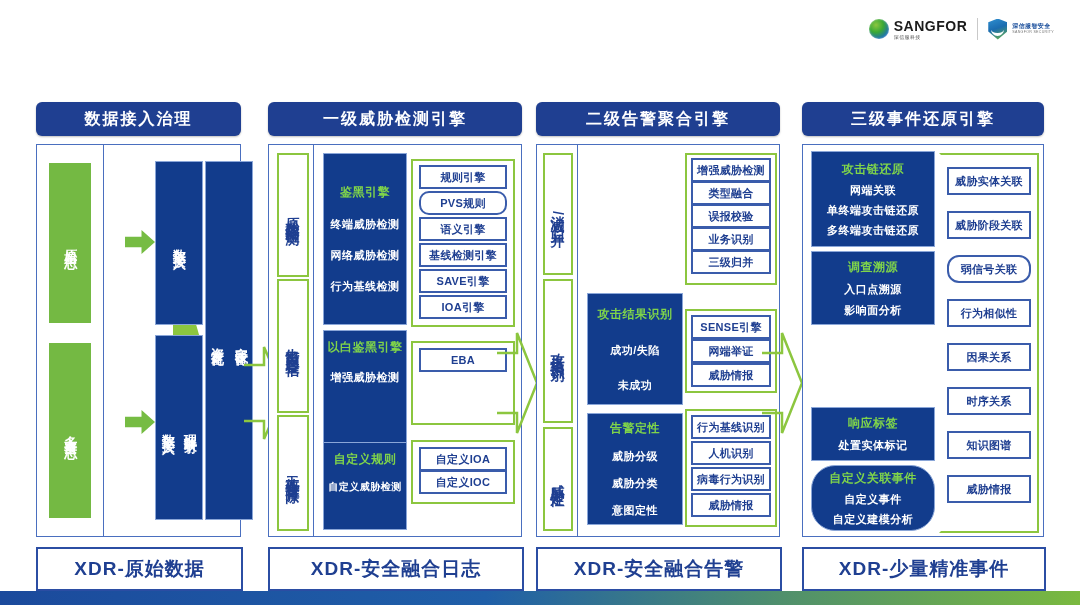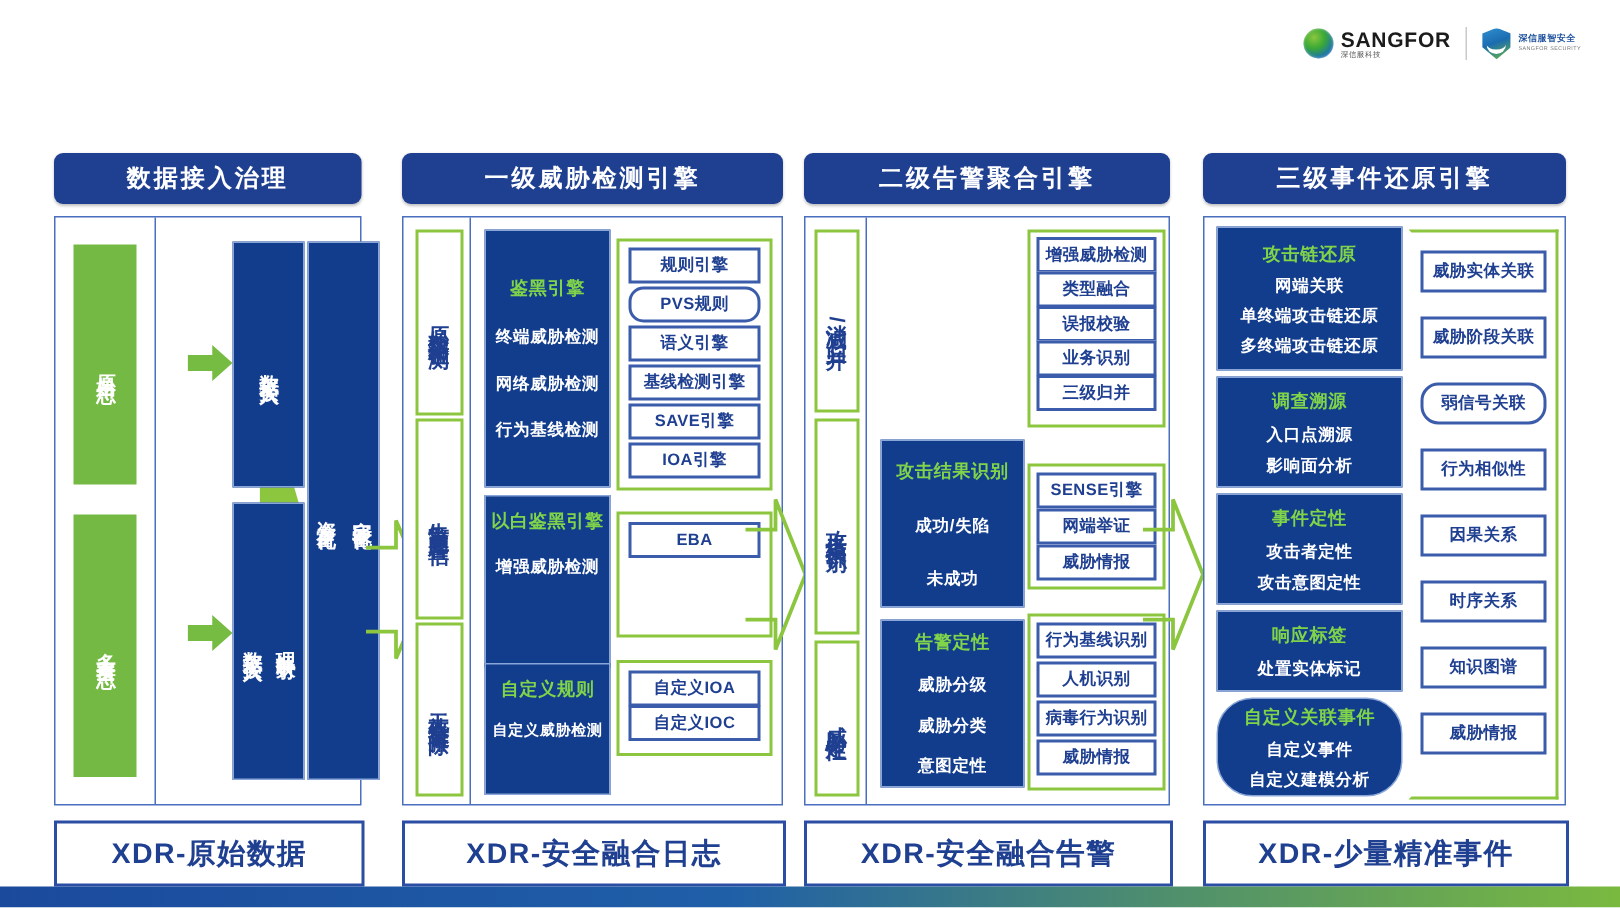--- a/index.html
+++ b/index.html
@@ -264,25 +264,20 @@
         <div class="ptitle">调查溯源</div>
         <div class="pitem">入口点溯源</div>
         <div class="pitem">影响面分析</div>
       </div>
       <div class="bpanel" style="left:8px;top:6px;width:122px;height:94px;gap:5px;">
         <div class="ptitle">攻击链还原</div>
         <div class="pitem">网端关联</div>
         <div class="pitem">单终端攻击链还原</div>
         <div class="pitem">多终端攻击链还原</div>
       </div>
-      <div class="bpanel" style="left:8px;top:184px;width:122px;height:72px;gap:6px;">
-        <div class="ptitle">事件定性</div>
-        <div class="pitem">攻击者定性</div>
-        <div class="pitem">攻击意图定性</div>
-      </div>
       <div class="bpanel" style="left:8px;top:262px;width:122px;height:52px;gap:6px;">
         <div class="ptitle">响应标签</div>
         <div class="pitem">处置实体标记</div>
       </div>
       <div class="bpanel" style="left:8px;top:320px;width:122px;height:64px;gap:5px;border-radius:24px;">
         <div class="ptitle">自定义关联事件</div>
         <div class="pitem">自定义事件</div>
         <div class="pitem">自定义建模分析</div>
       </div>
 

